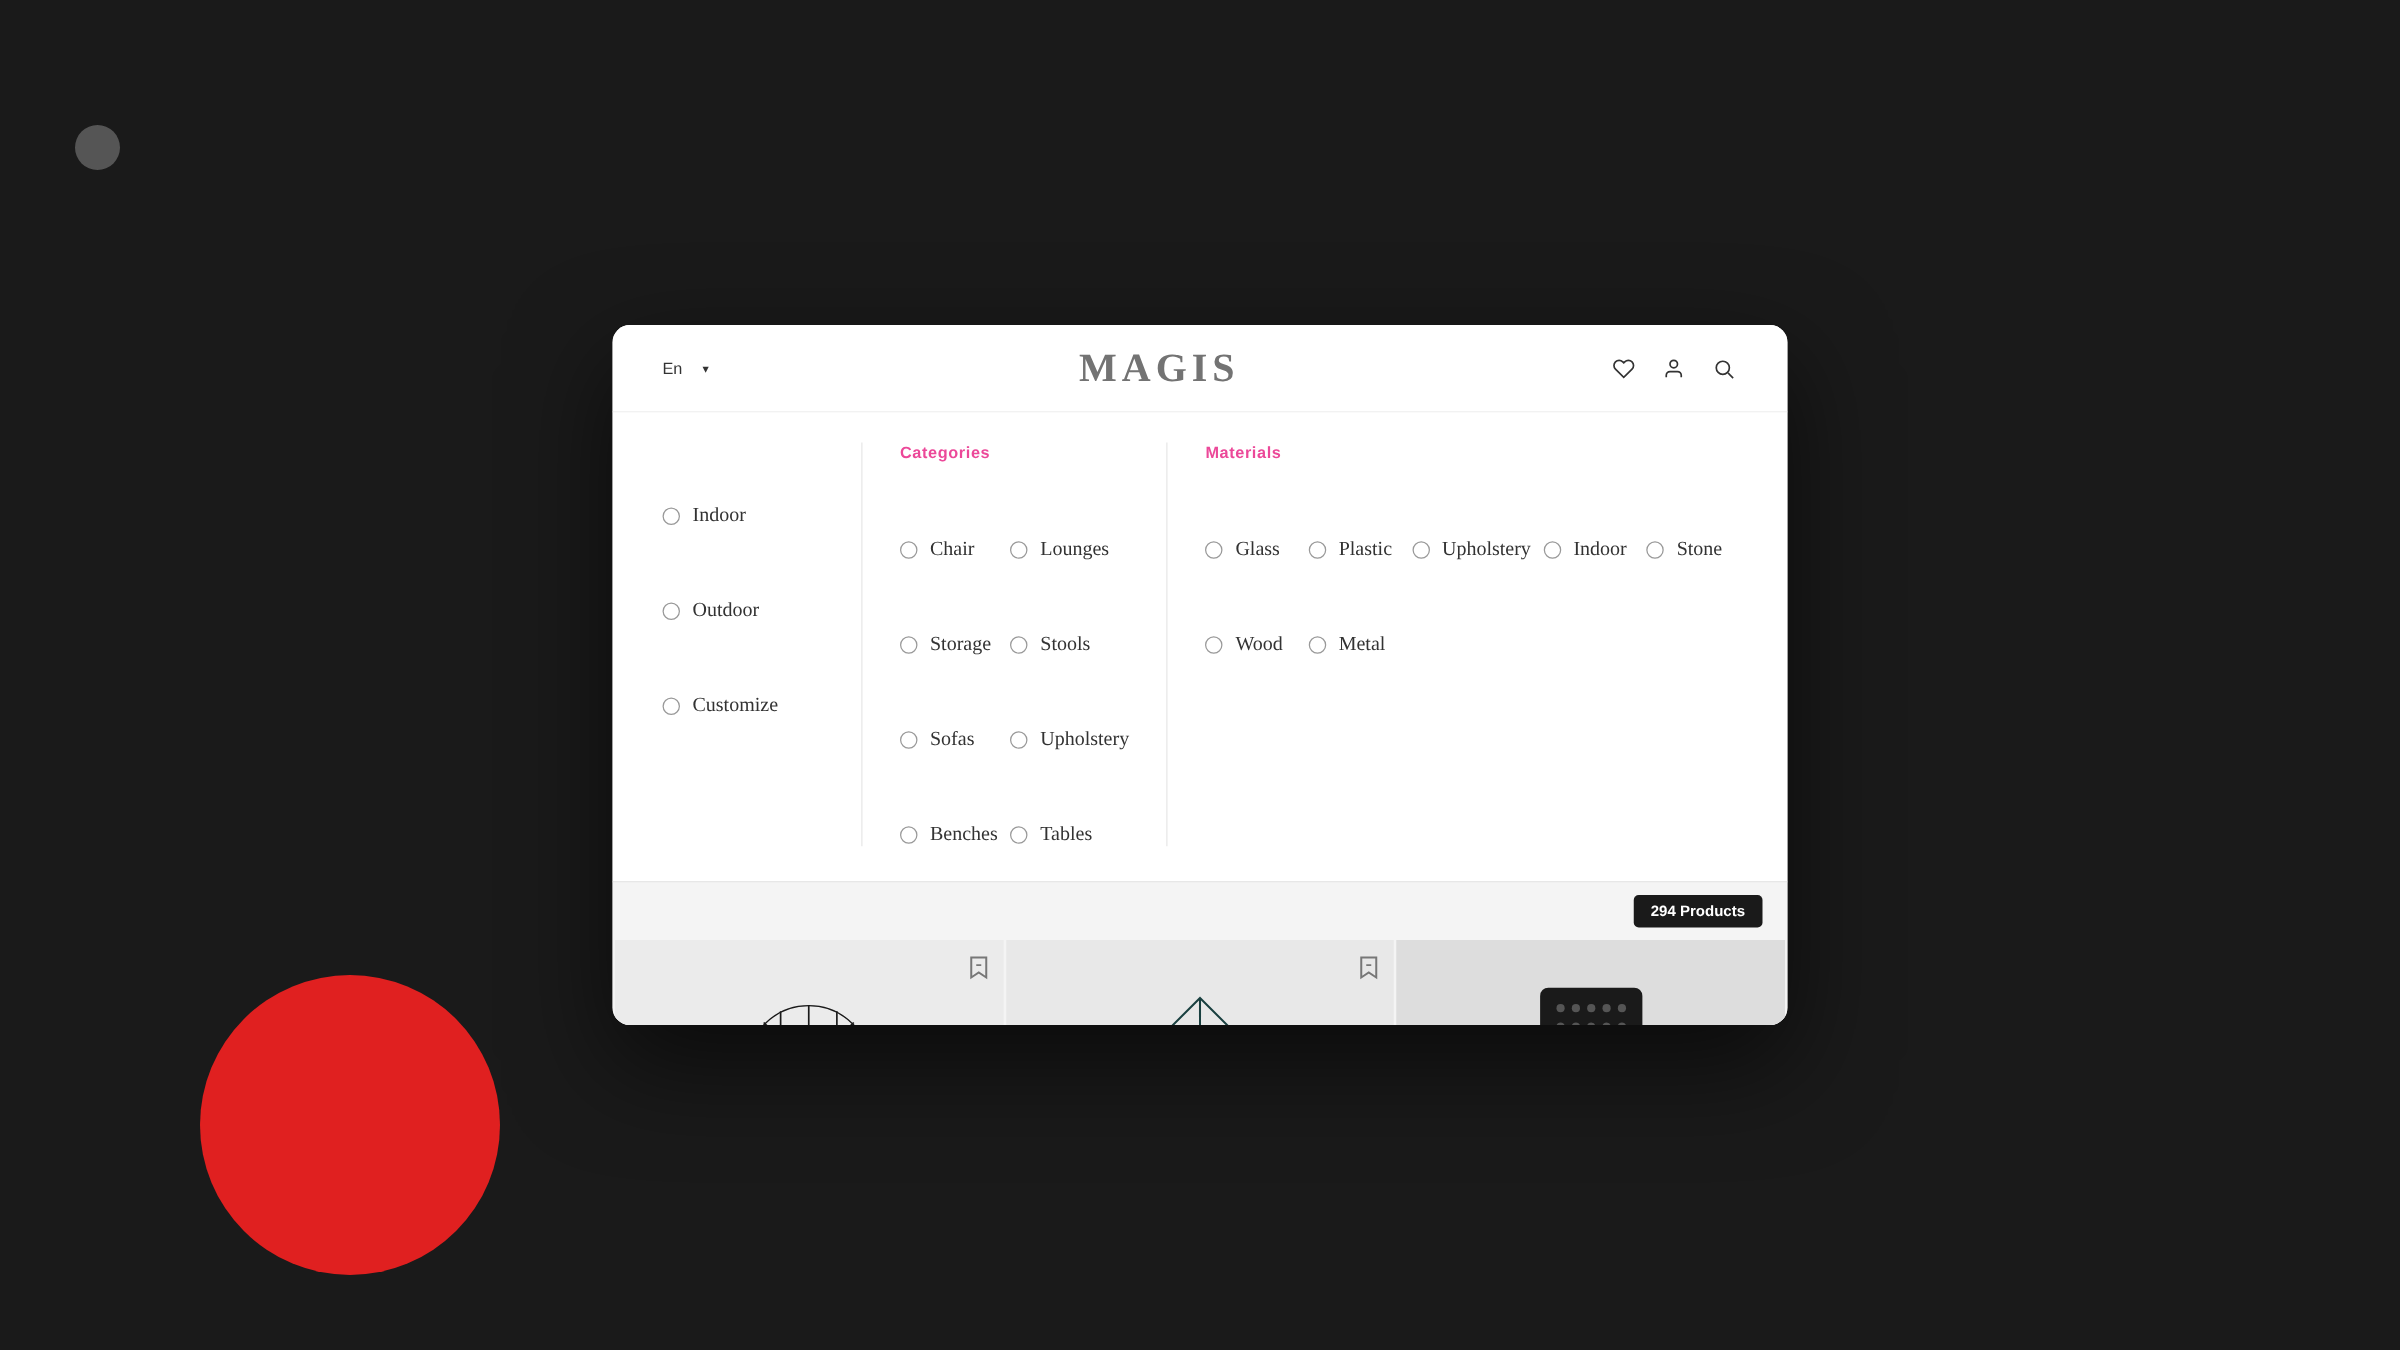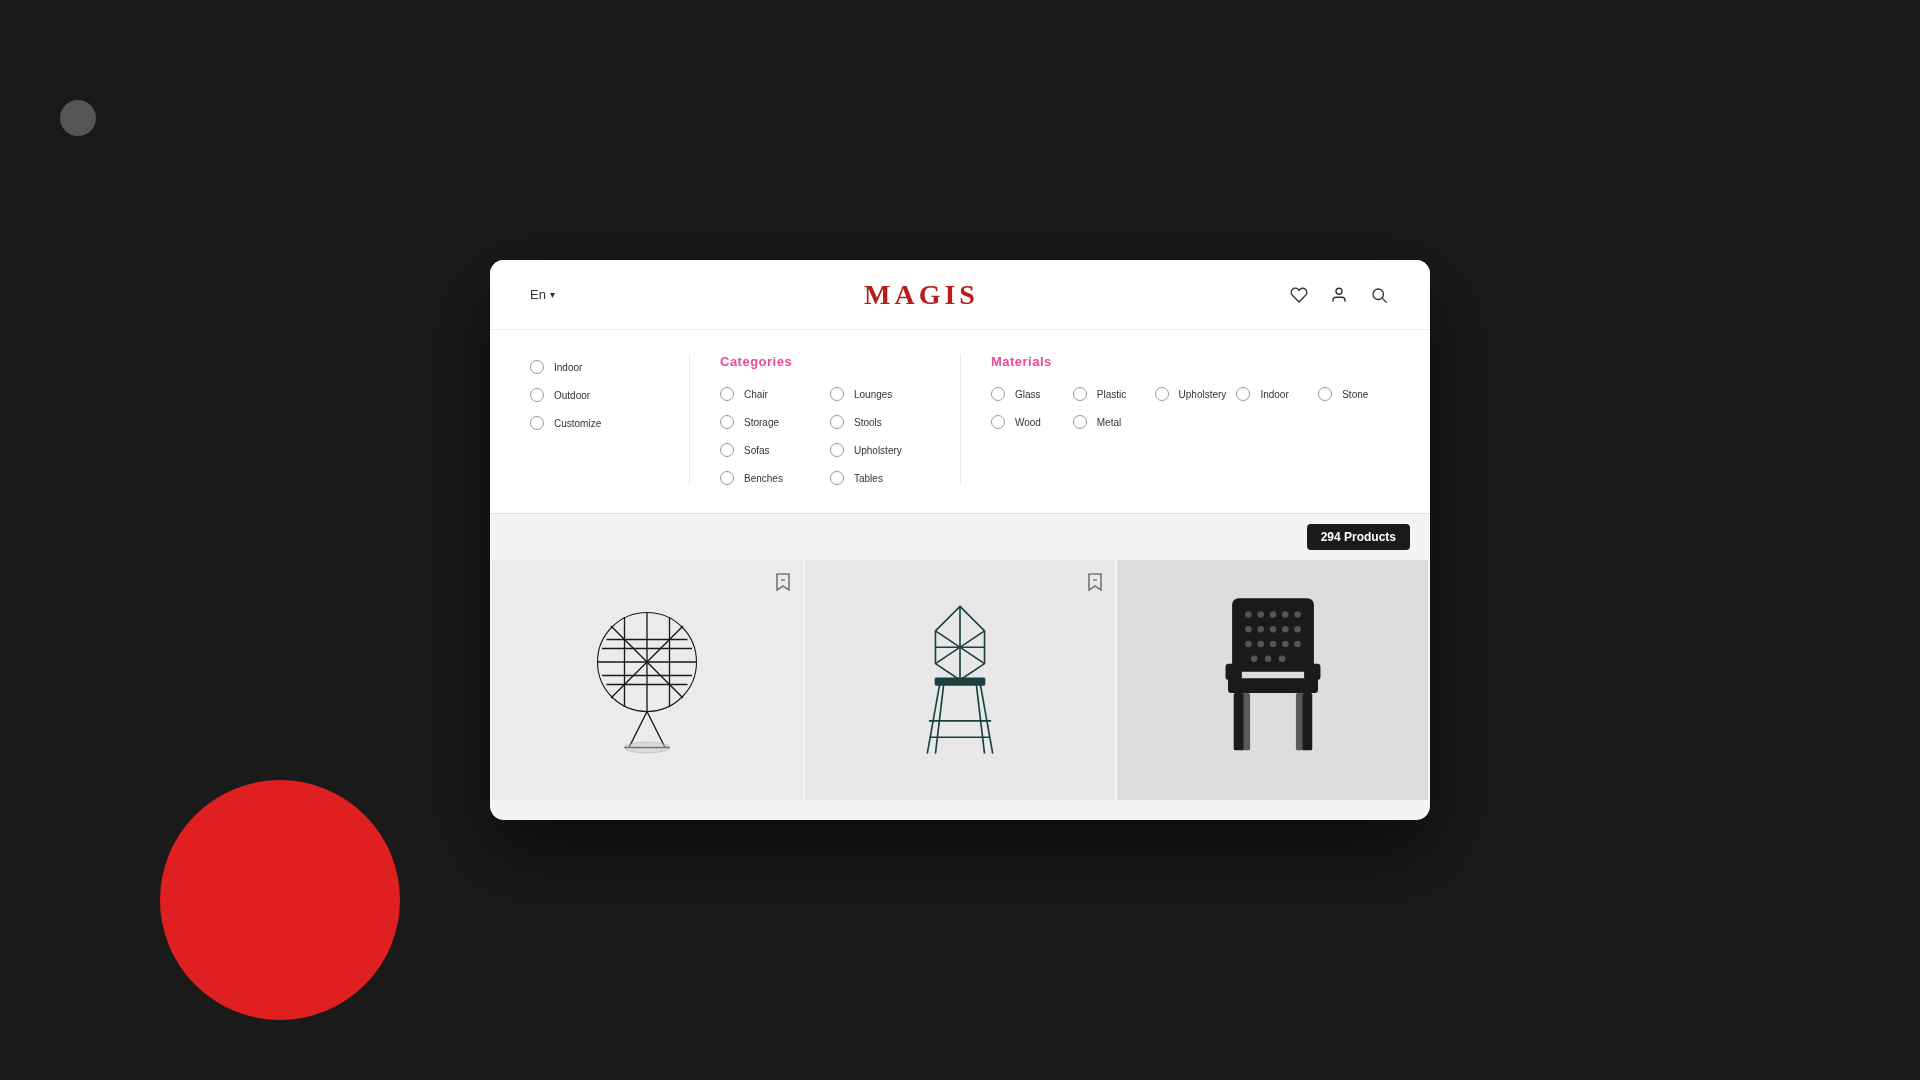--- a/index.html
+++ b/index.html
@@ -58,34 +58,34 @@
       justify-content: space-between;
       border-bottom: 1px solid #eee;
     }
 
     .lang-selector {
       font-family: Arial, sans-serif;
       font-size: 13px;
       color: #333;
       display: flex;
       align-items: center;
-      gap: 4px;
+      gap: 16px;
       cursor: pointer;
     }
 
     .chevron-down {
       font-size: 10px;
     }
 
     .logo {
       font-family: 'Georgia', serif;
-      font-size: 28px;
+      font-size: 32px;
       font-weight: bold;
       letter-spacing: 4px;
-      color: #b91c1c;
+      color: #737373;
     }
 
     .header-icons {
       display: flex;
       align-items: center;
       gap: 18px;
     }
 
     .header-icon {
       width: 22px;
@@ -141,24 +141,25 @@
       display: flex;
       flex-direction: column;
       gap: 14px;
       padding-top: 6px;
     }
 
     .filter-item {
       display: flex;
       align-items: center;
       gap: 10px;
-      font-family: Liberation Sans, sans-serif;
-      font-size: 10px;
+      font-family: Liberation Serif, serif;
+      font-size: 16px;
       color: #333;
       cursor: pointer;
+      margin-top: 44px;
     }
 
     .radio-circle {
       width: 14px;
       height: 14px;
       border-radius: 50%;
       border: 1.5px solid #999;
       flex-shrink: 0;
     }
 

